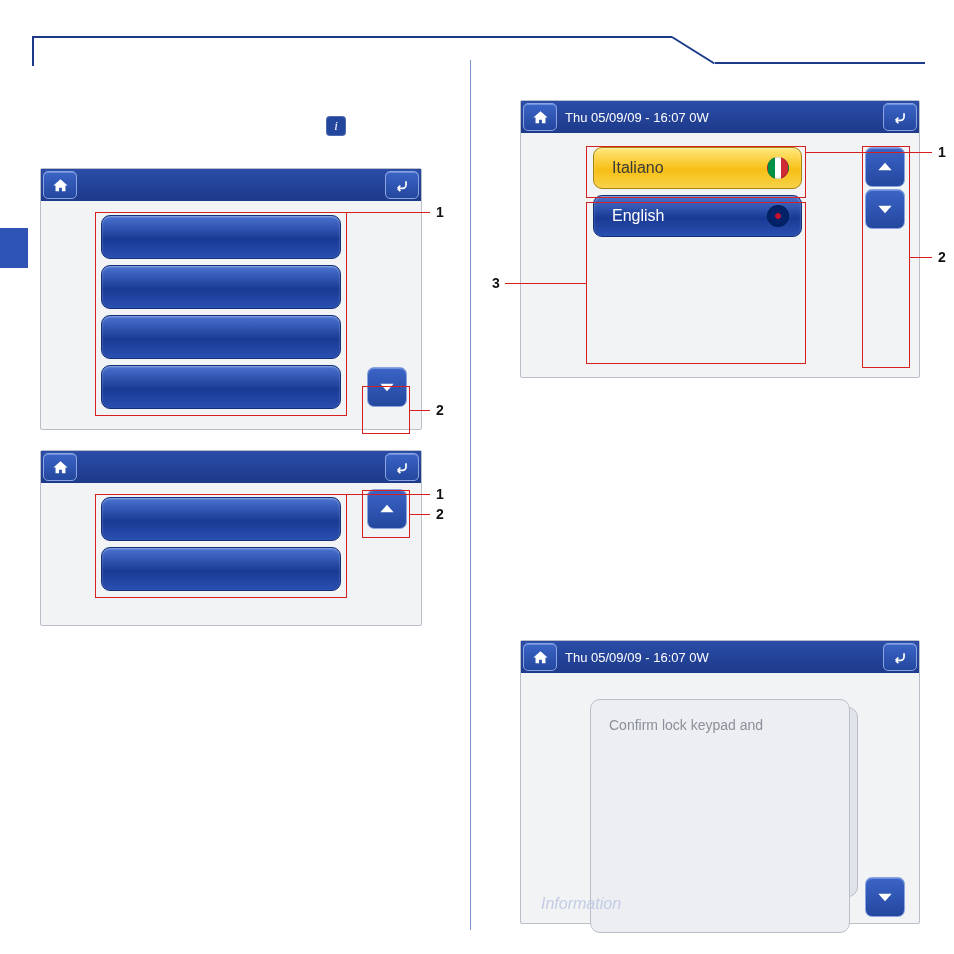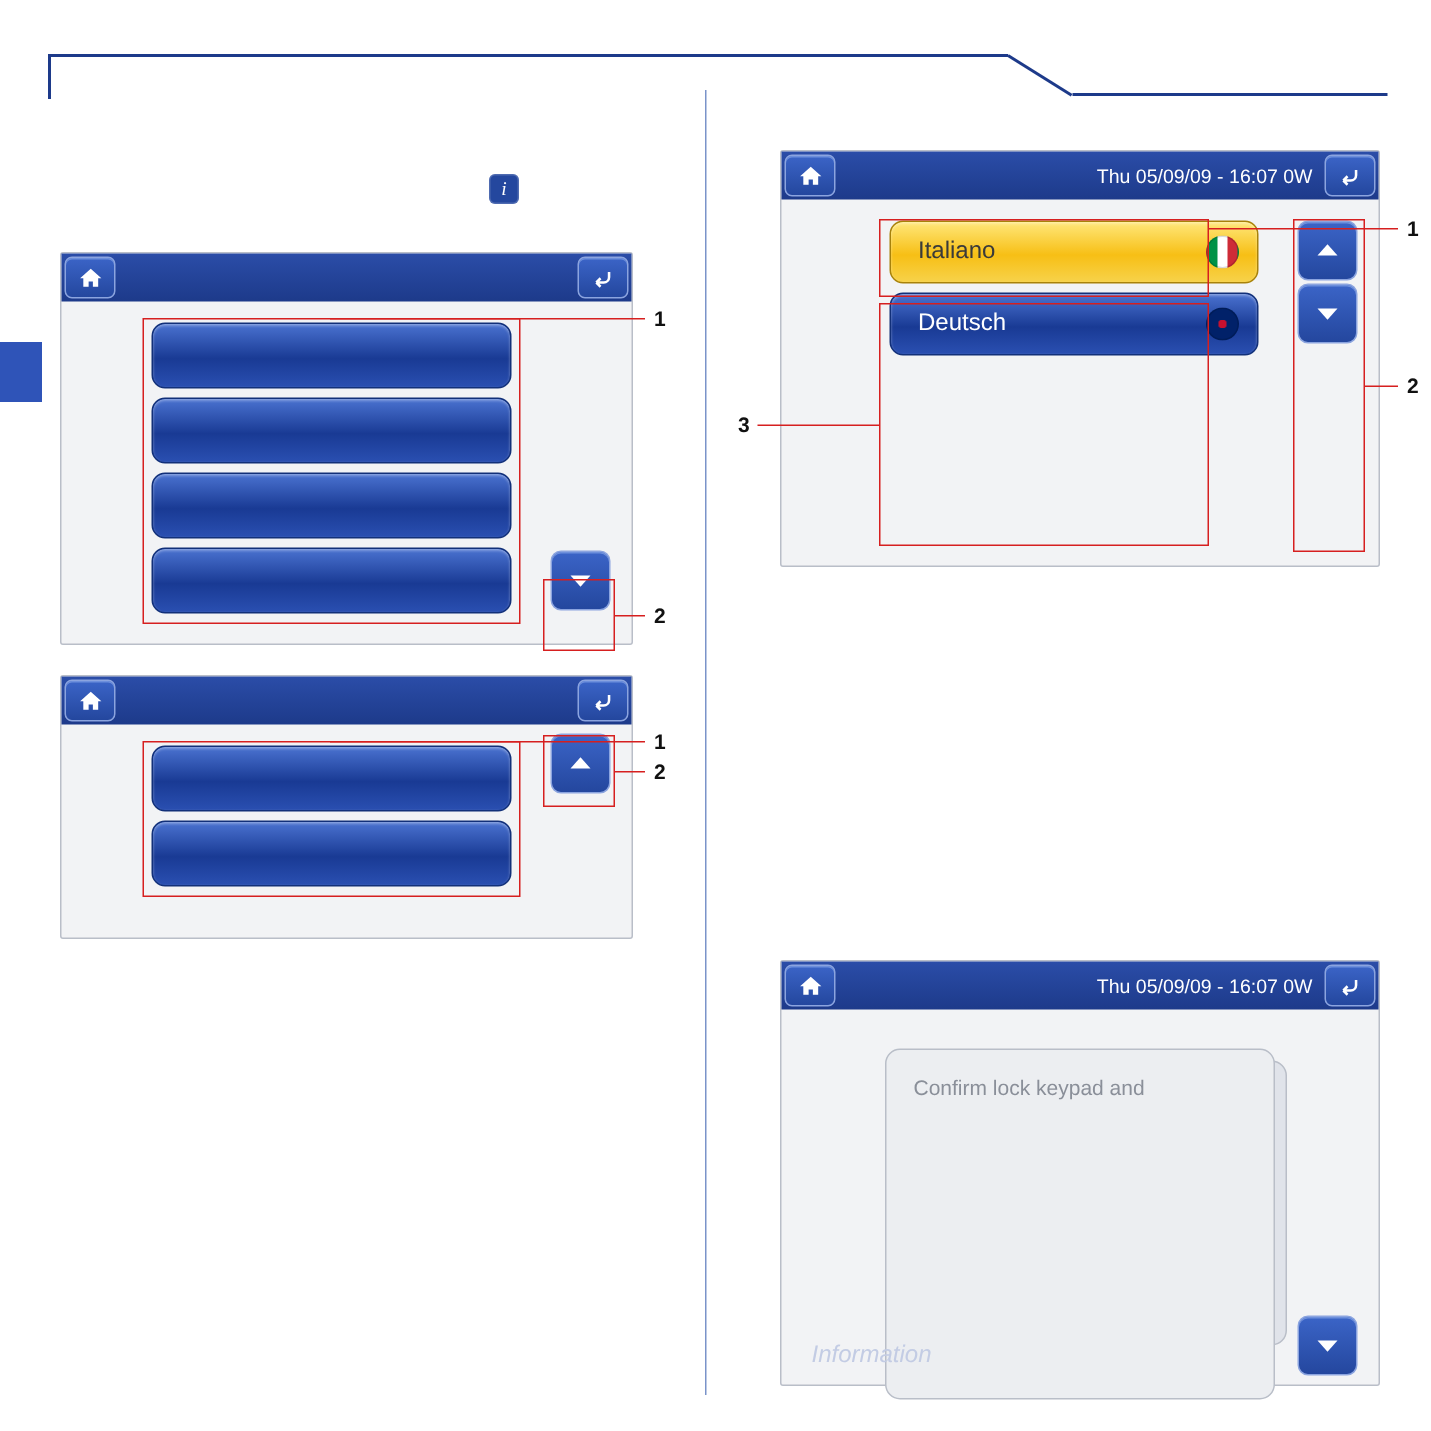--- a/index.html
+++ b/index.html
@@ -40,21 +40,21 @@
     border-radius:2px;
   }
   .titlebar {
     position:relative;
     display:flex;
     align-items:center;
     height:32px;
     background: linear-gradient(#2b4da8,#1d3a8a);
   }
   .title-text {
-    flex:1; text-align:right; color:#fff; font-size:13px;
+    flex:1; text-align:left; color:#fff; font-size:13px;
     white-space:nowrap; padding:0 6px;
   }
   .tb-btn {
     width:34px; height:28px; margin:2px;
     background: linear-gradient(#3b64c7,#24479e);
     border:1px solid #8ba4df; border-radius:5px;
     display:flex; align-items:center; justify-content:center;
     box-shadow:inset 0 1px 0 #6d8fdc;
   }
   .tb-btn svg { width:17px; height:17px; }
@@ -78,21 +78,21 @@
     box-shadow:inset 0 1px 0 #6d8fdc;
   }
   .nav-btn svg { width:20px; height:20px; fill:#fff;}
 
   .callout-box { position:absolute; border:1.3px solid #d61f1f; }
   .callout-line { position:absolute; height:0; border-top:1.3px solid #d61f1f; }
   .callout-num { position:absolute; font-size:14px; font-weight:bold; color:#111; }
 
   
   .lang-pill {
-    width:246px; height:42px; margin:6px 0;
+    width:209px; height:42px; margin:6px 0;
     border-radius:9px;
     display:flex; align-items:center; padding:0 12px 0 18px;
     border:1px solid #123079; color:#fff; font-size:16px;
     background: linear-gradient(#4a72d0,#193a94 55%,#2a4fb1);
     box-shadow: inset 0 1px 2px rgba(255,255,255,.4);
   }
   .lang-pill.selected {
     background: linear-gradient(#ffe77a,#f7bf15 55%,#f7d24a);
     border:1px solid #a8820a; color:#3a3a3a;
   }
@@ -217,21 +217,21 @@
           <path fill="none" stroke="#fff" stroke-width="2.4" d="M17 6v5a5 5 0 0 1-5 5H5m0 0 4-4m-4 4 4 4"></path>
         </svg>
     </div>
   </div>
   <div class="content" style="padding-left:72px;">
     <div class="lang-pill selected">
       <span class="lang-label">Italiano</span>
       <span class="flag" style="background:linear-gradient(90deg,#009246 33%,#fff 33% 66%,#ce2b37 66%);"></span>
     </div>
     <div class="lang-pill">
-      <span class="lang-label">Deutsch</span>
+      <span class="lang-label">English</span>
       <span class="flag" style="background:radial-gradient(circle,#c8102e 20%,transparent 21%),linear-gradient(#012169,#012169);"></span>
     </div>
     <div class="nav-btn" style="position:absolute; right:14px; top:14px;">
       <svg viewBox="0 0 24 24">
           <path d="M4 16h16l-8-9z"></path>
         </svg>
     </div>
     <div class="nav-btn" style="position:absolute; right:14px; bottom:8px;">
       <svg viewBox="0 0 24 24">
           <path d="M4 8h16l-8 9z"></path>

